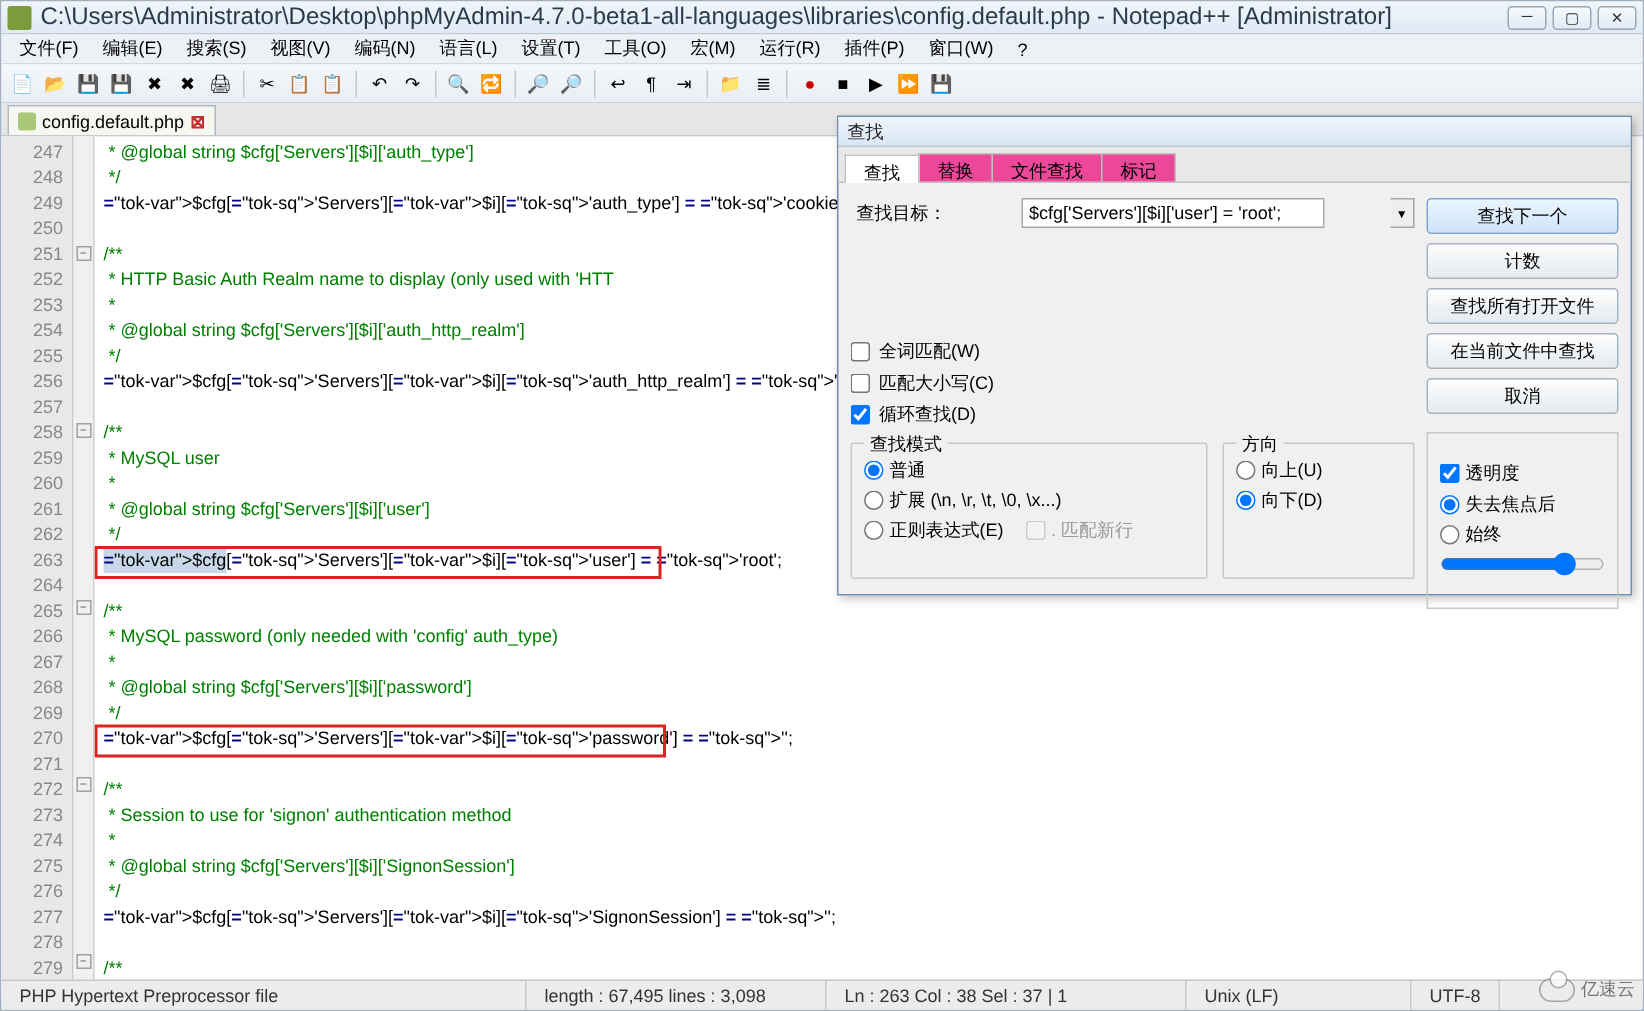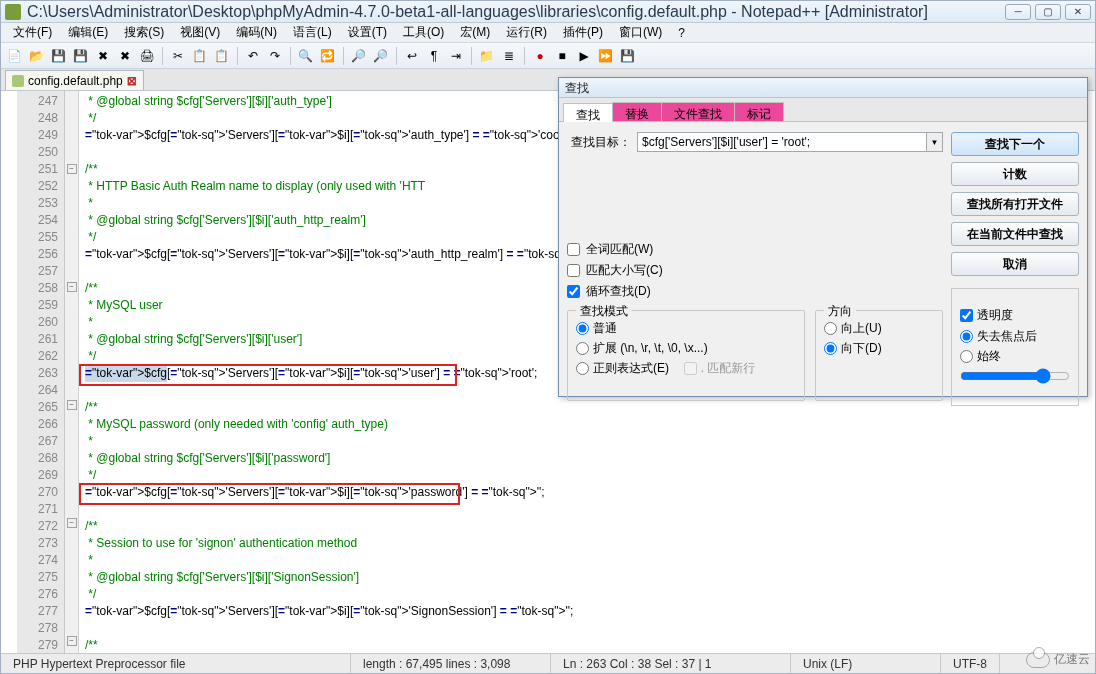--- a/index.html
+++ b/index.html
@@ -13,44 +13,44 @@
 .menubar { height: 20px; display: flex; align-items: center; padding: 0 4px; background: #edf1f5; border-bottom: 1px solid #d0d8e0; }
 .menubar span { padding: 2px 8px; cursor: pointer; }
 .toolbar { height: 26px; background: linear-gradient(#f5f8fb,#e8eef4); border-bottom: 1px solid #c8d2db; display: flex; align-items: center; padding: 0 4px; gap: 2px; }
 .tbtn { width: 20px; height: 20px; border: 1px solid transparent; display: flex; align-items: center; justify-content: center; cursor: pointer; border-radius: 2px; }
 .tsep { width: 1px; height: 18px; background: #c0c8d0; margin: 0 3px; }
 .tabbar { height: 22px; background: #e6e6e6; display: flex; align-items: flex-end; padding: 0 4px; border-bottom: 1px solid #c0c8d0; }
 .filetab { height: 20px; background: #f7f7f2; border: 1px solid #b0b8c0; border-bottom: none; padding: 0 6px; display: flex; align-items: center; gap: 4px; font-size: 11px; justify-content: space-between; }
 .filetab .ficon { width:12px; height:12px; background:#a8c878; border-radius:2px; }
 .filetab .close { color:#c03030; font-weight:bold; cursor:pointer; }
 .editor { display: flex; height: 575px; background: #fff; }
-.gutter { width: 48px; background: #e8e8e8; border-right: 1px solid #c8c8c8; text-align: right; padding: 2px 6px 0 0; font-family: Consolas, monospace; font-size: 12px; color: #888; line-height: 17px; margin-left: 16px; }
+.gutter { width: 48px; background: #e8e8e8; border-right: 1px solid #c8c8c8; text-align: right; padding: 2px 6px 0 0; font-family: Consolas, monospace; font-size: 12px; color: #888; line-height: 17px; }
 .foldcol { width: 14px; background: #f0f0f0; border-right: 1px solid #d0d0d0; font-family: Consolas, monospace; font-size: 10px; line-height: 17px; text-align: center; color: #888; padding-top:2px; }
 .foldcol .mark { width:10px; height:10px; border:1px solid #a0a0a0; margin:3px auto; font-size:8px; line-height:8px; color:#606060; cursor:pointer; }
 .code { flex: 1; font-family: Consolas, "Courier New", monospace; font-size: 13px; line-height: 17px; padding: 2px 0 0 6px; white-space: pre; overflow:hidden; position:relative; }
 .code .line { height: 17px; }
 .tok-comment { color: #008000; }
 .tok-eq { color: #000080; font-weight:bold; }
 .hl-redbox { border: 2.5px solid #d22; position: absolute; pointer-events: none; }
 .sel-line { background: #c8d8e8; display:inline-block; }
 .statusbar { position: absolute; bottom: 0; left: 0; right: 0; height: 20px; background: #ececec; border-top: 1px solid #c8c8c8; display: flex; align-items: center; font-size: 11px; color: #333; }
 .statusbar .cell { padding: 0 12px; border-right: 1px solid #c8c8c8; height: 100%; display:flex; align-items:center; }
 
 
 .dialog { position: absolute; top: 77px; left: 558px; width: 530px; height: 320px; background: #f0f0f0; border: 1px solid #7090b0; box-shadow: 2px 2px 6px rgba(0,0,0,.25); }
 .dialog .dlg-title { height: 20px; background: linear-gradient(#f0f5fb,#d8e6f4); padding: 2px 6px; font-weight:normal; color:#222; border-bottom:1px solid #b8c6d4; }
 .dialog .dlg-tabs { display:flex; height:24px; border-bottom:1px solid #c0c0c0; background:#e8e8e8; padding: 4px 4px 0 4px; gap:0; }
 .dialog .dtab { padding: 3px 12px; border:1px solid #c0c0c0; border-bottom:none; background:#ec4899; margin-right:-1px; cursor:pointer; font-size:12px; }
 .dialog .dtab.active { background:#fff; position:relative; top:1px; }
 .dialog .dlg-body { padding: 10px 8px; display:flex; gap:8px; }
 .dialog .left-col { flex:1; }
 .dialog .right-col { width: 128px; display:flex; flex-direction:column; gap:6px; }
-.dlg-btn { height: 24px; border:1px solid #a8b4c0; background: linear-gradient(#fdfdfd,#e4eaef); border-radius:3px; cursor:pointer; font-size:12px;font-weight:bold; }
+.dlg-btn { height: 24px; border:1px solid #a8b4c0; background: linear-gradient(#fdfdfd,#e4eaef); border-radius:3px; cursor:pointer; font-size:12px; }
 .dlg-btn.primary { background: linear-gradient(#eaf4ff,#cfe4f8); border-color:#7aa8d8; }
-.search-row { display:flex; align-items:center; margin-bottom:25px; }
+.search-row { display:flex; align-items:center; margin-bottom:10px;gap:44px; }
 .search-row label { width:70px; text-align:right; padding-right:6px; }
 .search-row input.combo { flex:1; height:20px; border:1px solid #a0a8b0; padding:0 4px; font-size:12px; }
 .search-row .dd { width:16px; height:20px; border:1px solid #a0a8b0; border-left:none; background:#eee; display:flex; align-items:center; justify-content:center; font-size:8px; cursor:pointer; }
 .chk-row { margin: 4px 0; display:flex; align-items:center; gap:4px; font-size:12px; }
 .chk-row input { margin-right:2px; }
 .groupbox { border:1px solid #c8c8c8; border-radius:2px; padding:6px 8px 20px; margin-top:6px; position:relative; }
 .groupbox .legend { position:absolute; top:-8px; left:8px; background:#f0f0f0; padding:0 4px; font-size:12px; }
 .groupboxes { display:flex; gap:10px; }
 .rad-row { margin:3px 0; display:flex; align-items:center; gap:4px; font-size:12px; }
 .transp-group { border:1px solid #c8c8c8; padding:18px 8px; margin-top:6px; }

